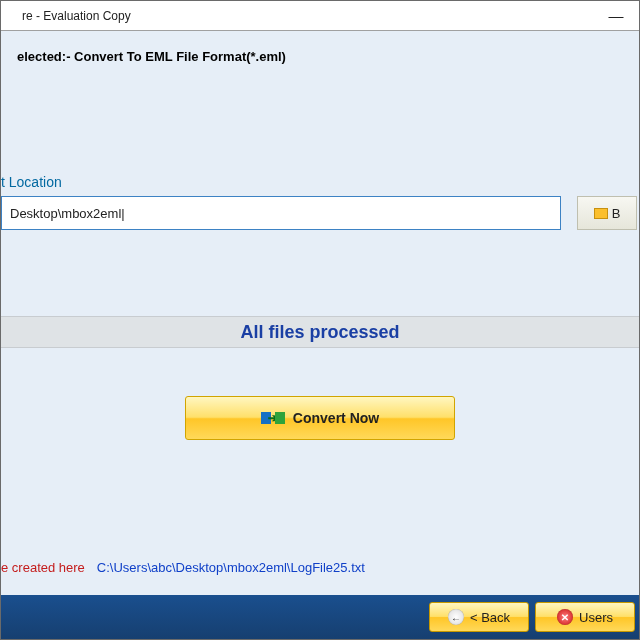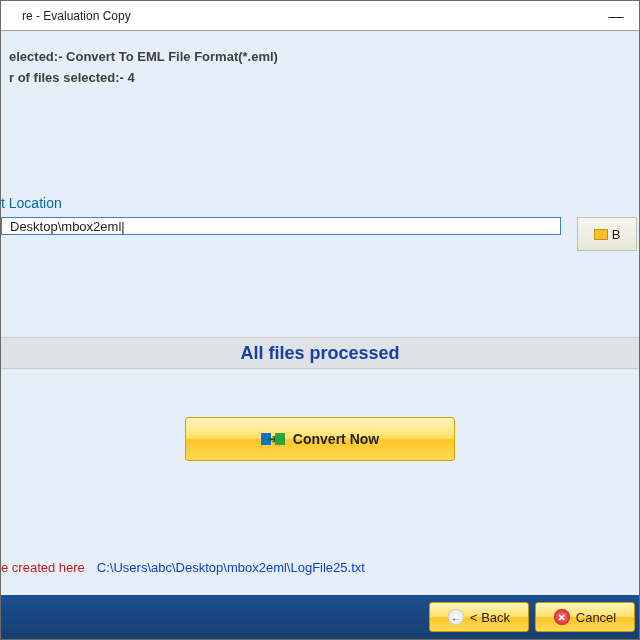--- a/index.html
+++ b/index.html
@@ -47,39 +47,39 @@
       color: #222;
     }
     .content {
       background: #e6eef7;
       flex: 0 0 auto;
       padding: 12px 0 0 0;
       position: relative;
       height: 564px;
     }
     .info-line {
-      color: #404040;
+      color: #000000;
       font-size: 13px;
       font-weight: 600;
       margin: 6px 0 6px 0;
-      padding-left: 8px;
+      padding-left: 16px;
     }
     .section-label {
       font-size: 14px;
       color: #0369a1;
       margin: 110px 0 6px 0;
     }
     .path-row {
       display: flex;
       align-items: stretch;
       gap: 16px;
     }
     .path-input {
       flex: 0 0 560px;
-      height: 18px;
+      height: 34px;
       border: 1px solid #3d82c4;
       background: #fff;
       font-size: 13px;
       color: #222;
       padding: 0 8px;
       outline: none;
     }
     .browse-btn {
       flex: 0 0 60px;
       width: 60px;
@@ -191,21 +191,20 @@
   <div class="titlebar">
     <span class="title-text">re - Evaluation Copy</span>
     <div class="titlebar-controls">
       <div class="tbtn">—</div>
     </div>
   </div>
 
   <div class="content">
 
     <div class="info-line">elected:- Convert To EML File Format(*.eml)</div>
-    <div class="info-line">r of files selected:- 4</div>
 
     <div class="section-label">t Location</div>
 
     <div class="path-row">
       <input class="path-input" type="text" value="Desktop\mbox2eml|" style="">
       <button class="browse-btn">
         <span class="folder-icon"></span>
         <span>B</span>
       </button>
     </div>
@@ -232,17 +231,17 @@
 
   </div>
 
   <div class="footer">
     <button class="nav-btn">
       <span class="round-icon ri-back">←</span>
       <span>&lt; Back</span>
     </button>
     <button class="nav-btn">
       <span class="round-icon ri-cancel">✕</span>
-      <span>Cancel</span>
+      <span>Users</span>
     </button>
   </div>
 
 </div>
 
 </body></html>

